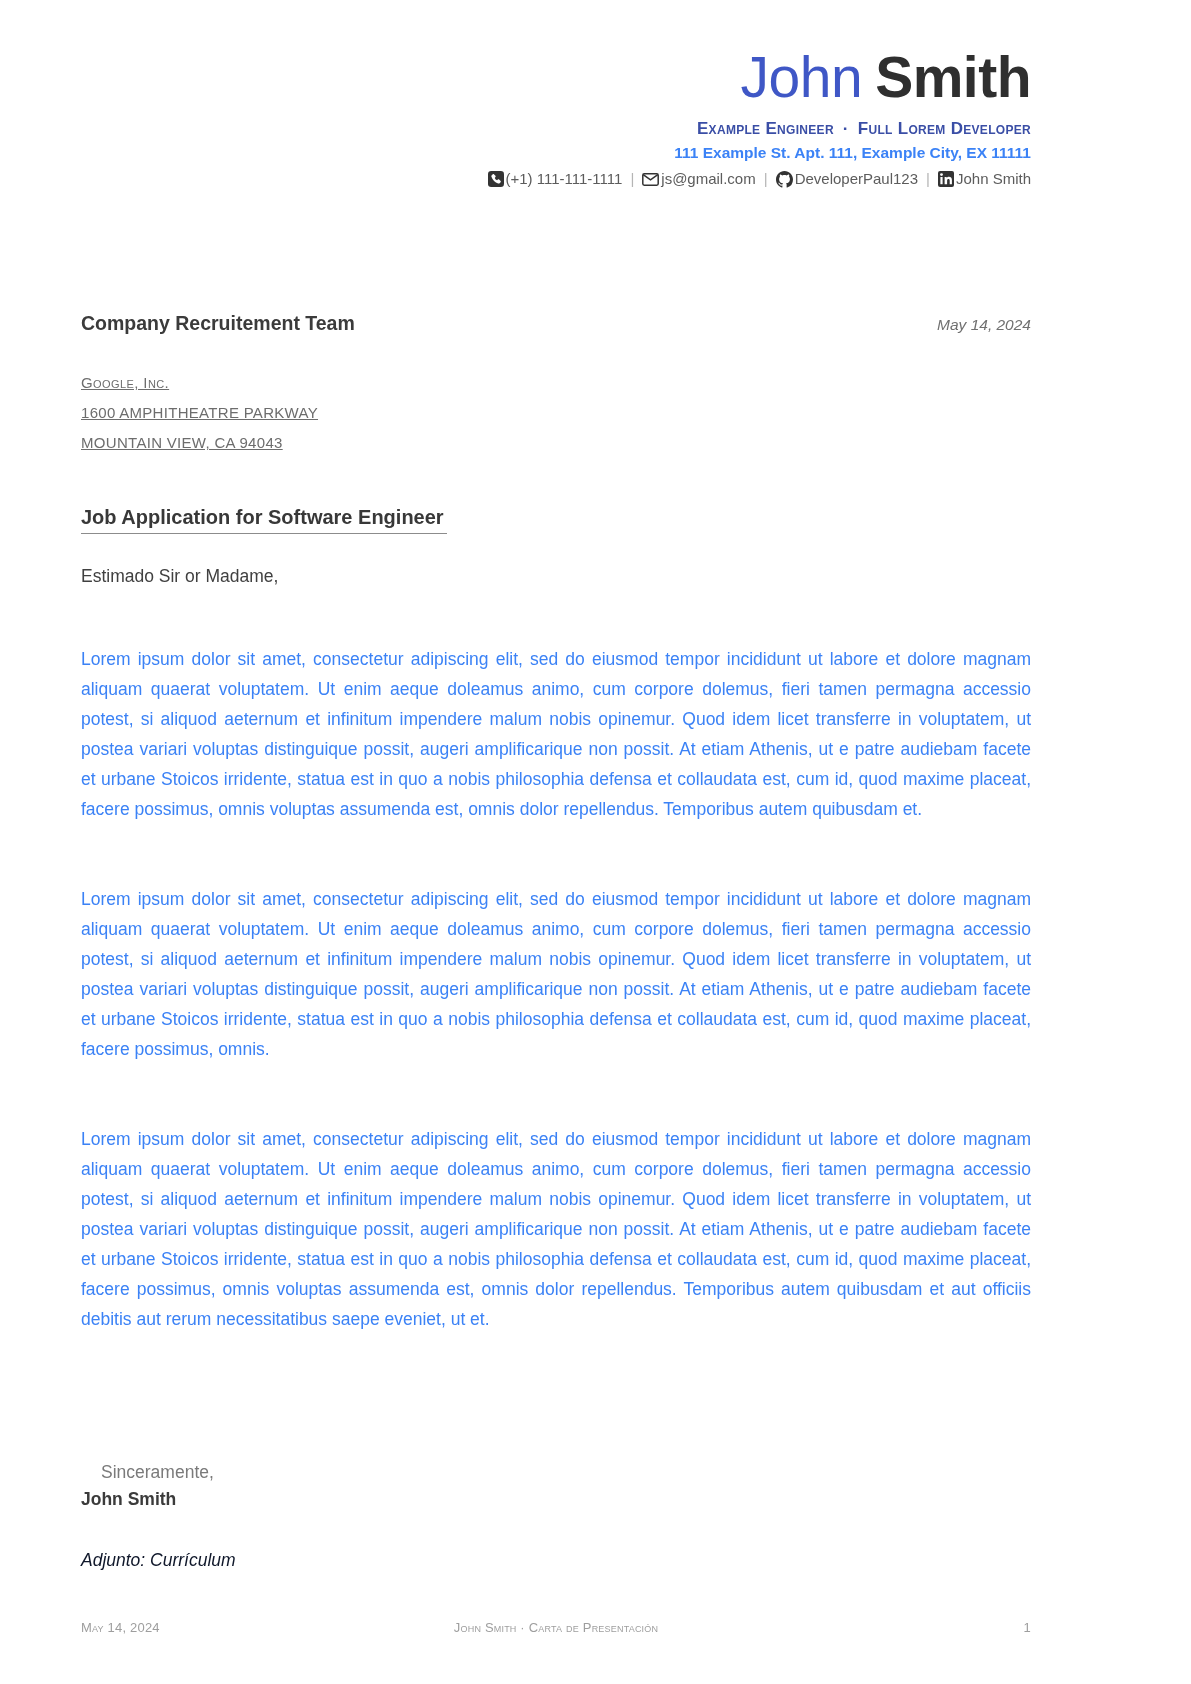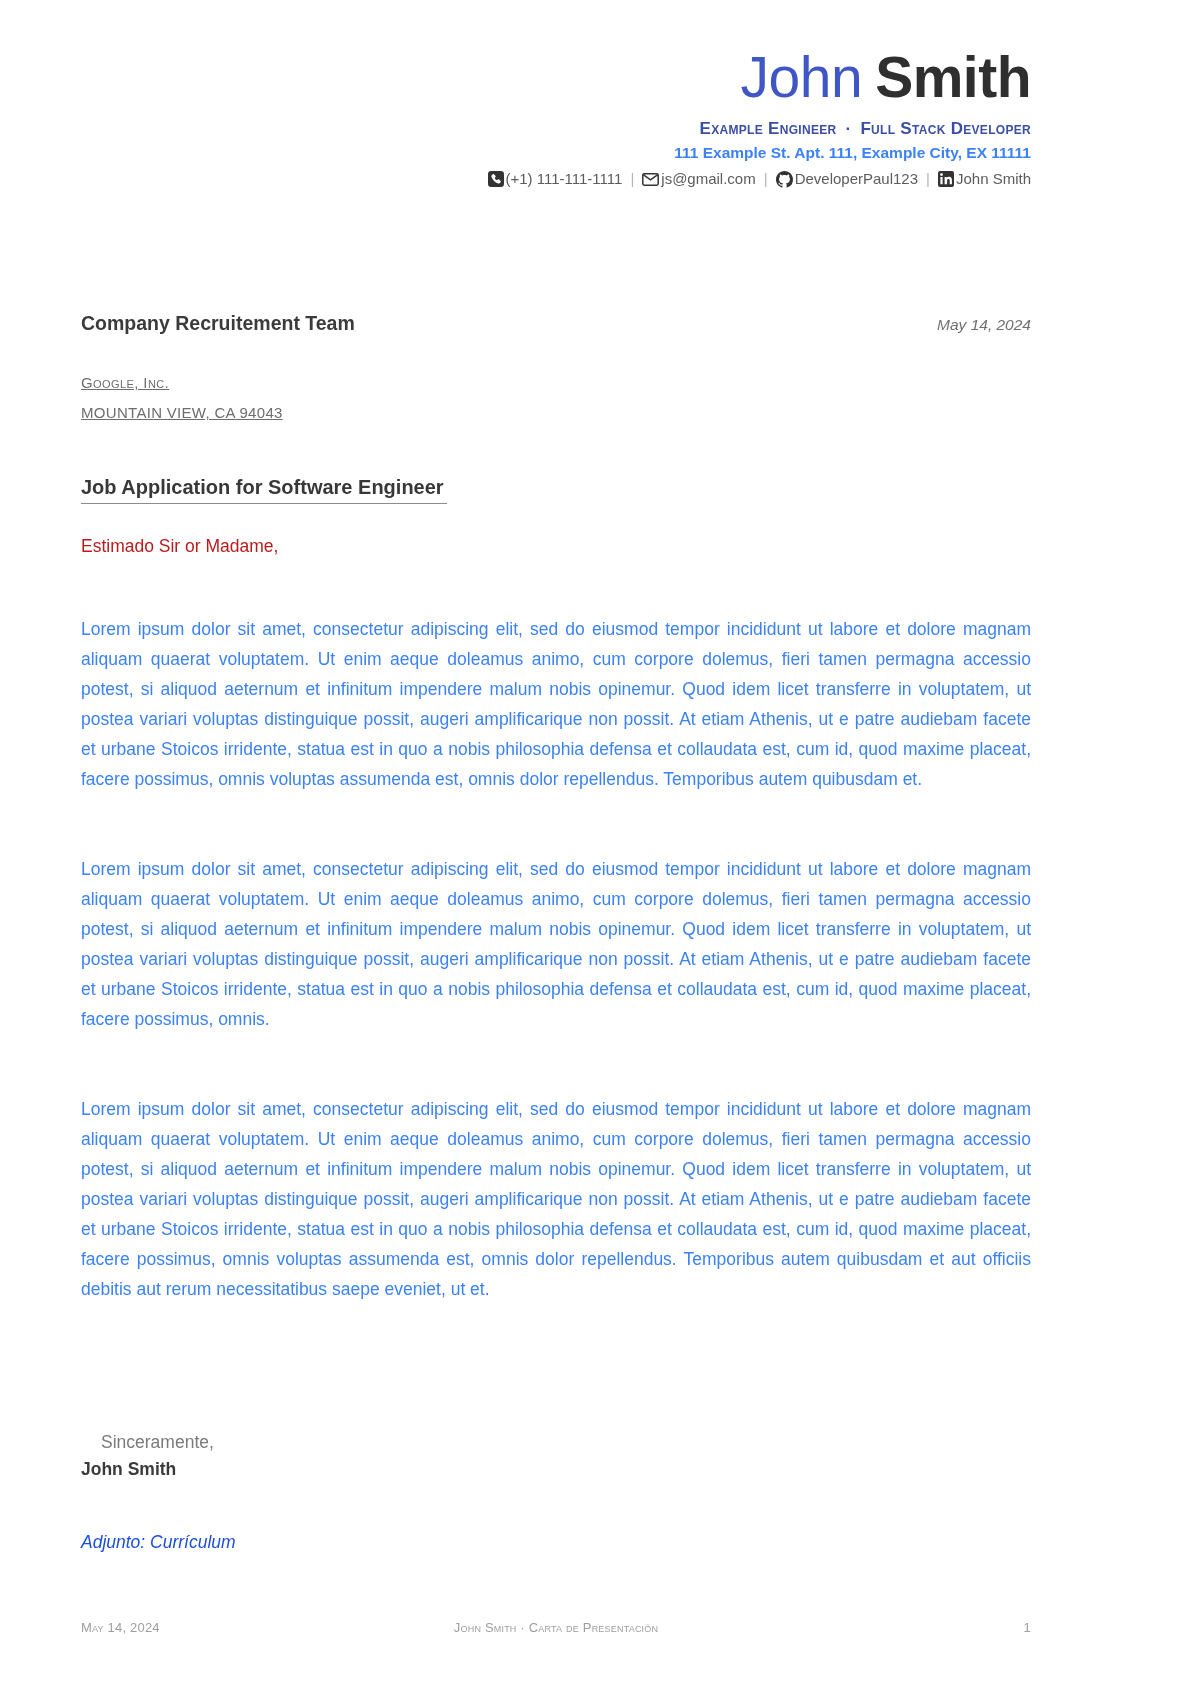--- a/index.html
+++ b/index.html
@@ -38,32 +38,32 @@
   }
   .recipient-title{font-size:19.5px;line-height:24px;font-weight:700;color:#3b3b3b;}
   .letter-date{font-size:15.5px;color:#707070;font-style:italic;}
   .recipient-address{margin-top:33px;font-size:15px;line-height:30px;color:#6d6d6d;letter-spacing:0.3px;text-decoration:underline;}
   .recipient-address .sc{font-variant:small-caps;letter-spacing:0.4px;}
   
   .subject{
     display:inline-block;margin-top:47px;font-size:20px;line-height:24px;font-weight:700;
     color:#383838;border-bottom:1.5px solid #8c8c8c;padding:0 3px 4px 0;
   }
-  .salutation{margin-top:31px;font-size:17.5px;line-height:22px;color:#b91c1c;}
+  .salutation{margin-top:31px;font-size:17.5px;line-height:22px;color:#404040;}
   .body{margin-top:57px;}
   .body p{
     margin:0 0 60px 0;font-size:17.5px;line-height:30px;color:#3b82f6;
     text-align:justify;
   }
   .body p:last-child{margin-bottom:0;}
   
   .closing{margin-top:125px;font-size:17.5px;line-height:27px;}
   .closing .valediction{color:#7a7a7a;margin-left:20px;}
   .closing .signature{font-weight:700;color:#3b3b3b;}
-  .enclosure{margin-top:48px;font-size:17.5px;line-height:22px;font-style:italic;color:#1d4ed8;}
+  .enclosure{margin-top:36px;font-size:17.5px;line-height:22px;font-style:italic;color:#0f172a;}
   
   .footer{
     position:absolute;left:81px;right:160px;top:1620px;
     display:flex;align-items:baseline;
     font-size:13px;line-height:16px;color:#9e9e9e;
     font-variant:small-caps;letter-spacing:0.2px;
   }
   .footer .fl{flex:1;text-align:left;}
   .footer .fc{flex:2;text-align:center;}
   .footer .fr{flex:1;text-align:right;}
@@ -71,21 +71,21 @@
 </head>
 <body>
 
 <div class="page">
 
   <div class="header">
     <div class="name">
       <span class="first">John</span><span class="last">Smith</span>
     </div>
     <div class="tagline">
-      <span>Example Engineer</span><span class="dot">·</span><span>Full Stack Developer</span>
+      <span>Example Engineer</span><span class="dot">·</span><span>Full Lorem Developer</span>
     </div>
     <div class="addressline">111 Example St. Apt. 111, Example City, EX 11111</div>
     <div class="contact">
       <span class="citem">
         <span class="cicon">
           <svg width="16" height="16" viewBox="0 0 16 16">
               <rect width="16" height="16" rx="3.2" fill="#333333"></rect>
               <path d="M4.6 3.4c.35-.35.93-.4 1.3-.05l1.55 1.5c.35.34.36.9.03 1.26l-.75.8c.5 1.05 1.3 1.87 2.33 2.4l.78-.78c.35-.35.92-.35 1.27 0l1.52 1.52c.36.36.34.95-.04 1.3l-.95.88c-.4.37-.98.49-1.5.3-1.55-.58-2.97-1.5-4.1-2.65-1.13-1.13-2.04-2.55-2.62-4.08-.2-.52-.07-1.1.3-1.5l.88-.9z" fill="#ffffff"></path>
             </svg>
         </span>
@@ -125,20 +125,21 @@
     </div>
   </div>
 
   <div class="recipient-row">
     <div class="recipient-title">Company Recruitement Team</div>
     <div class="letter-date">May 14, 2024</div>
   </div>
 
   <div class="recipient-address">
     <div class="sc">Google, Inc.</div>
+    <div>1600 AMPHITHEATRE PARKWAY</div>
     <div>MOUNTAIN VIEW, CA 94043</div>
   </div>
 
   <div>
     <div class="subject">Job Application for Software Engineer</div>
   </div>
 
   <div class="salutation">Estimado Sir or Madame,</div>
 
   <div class="body">

